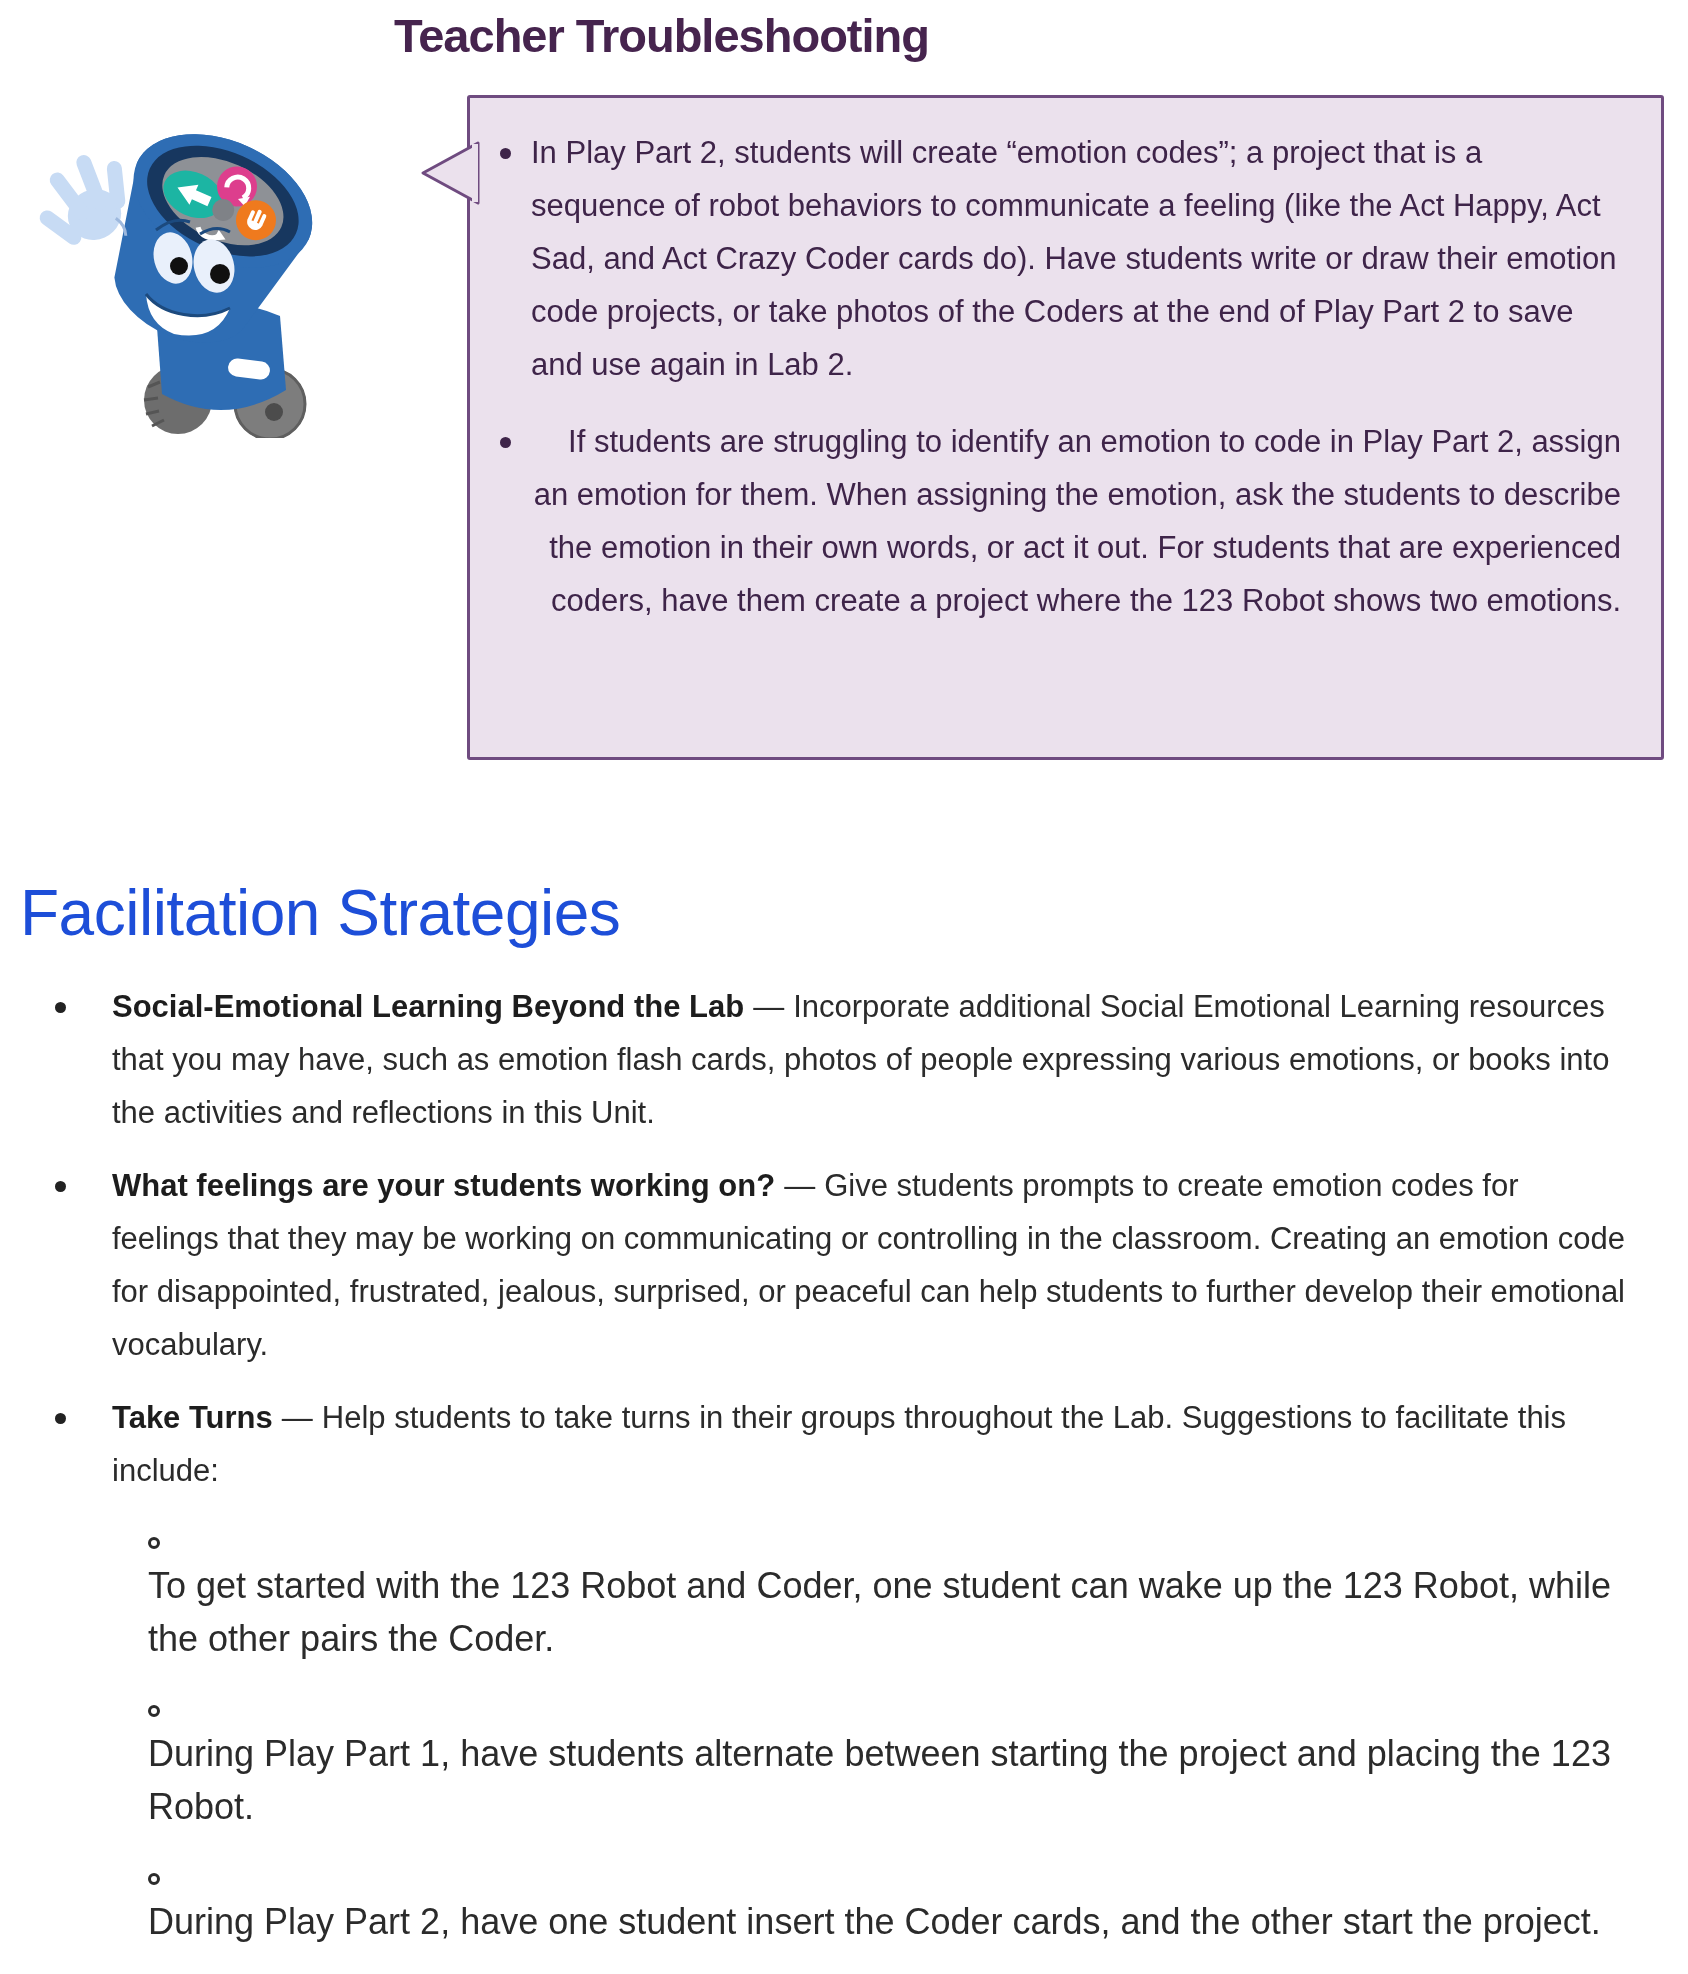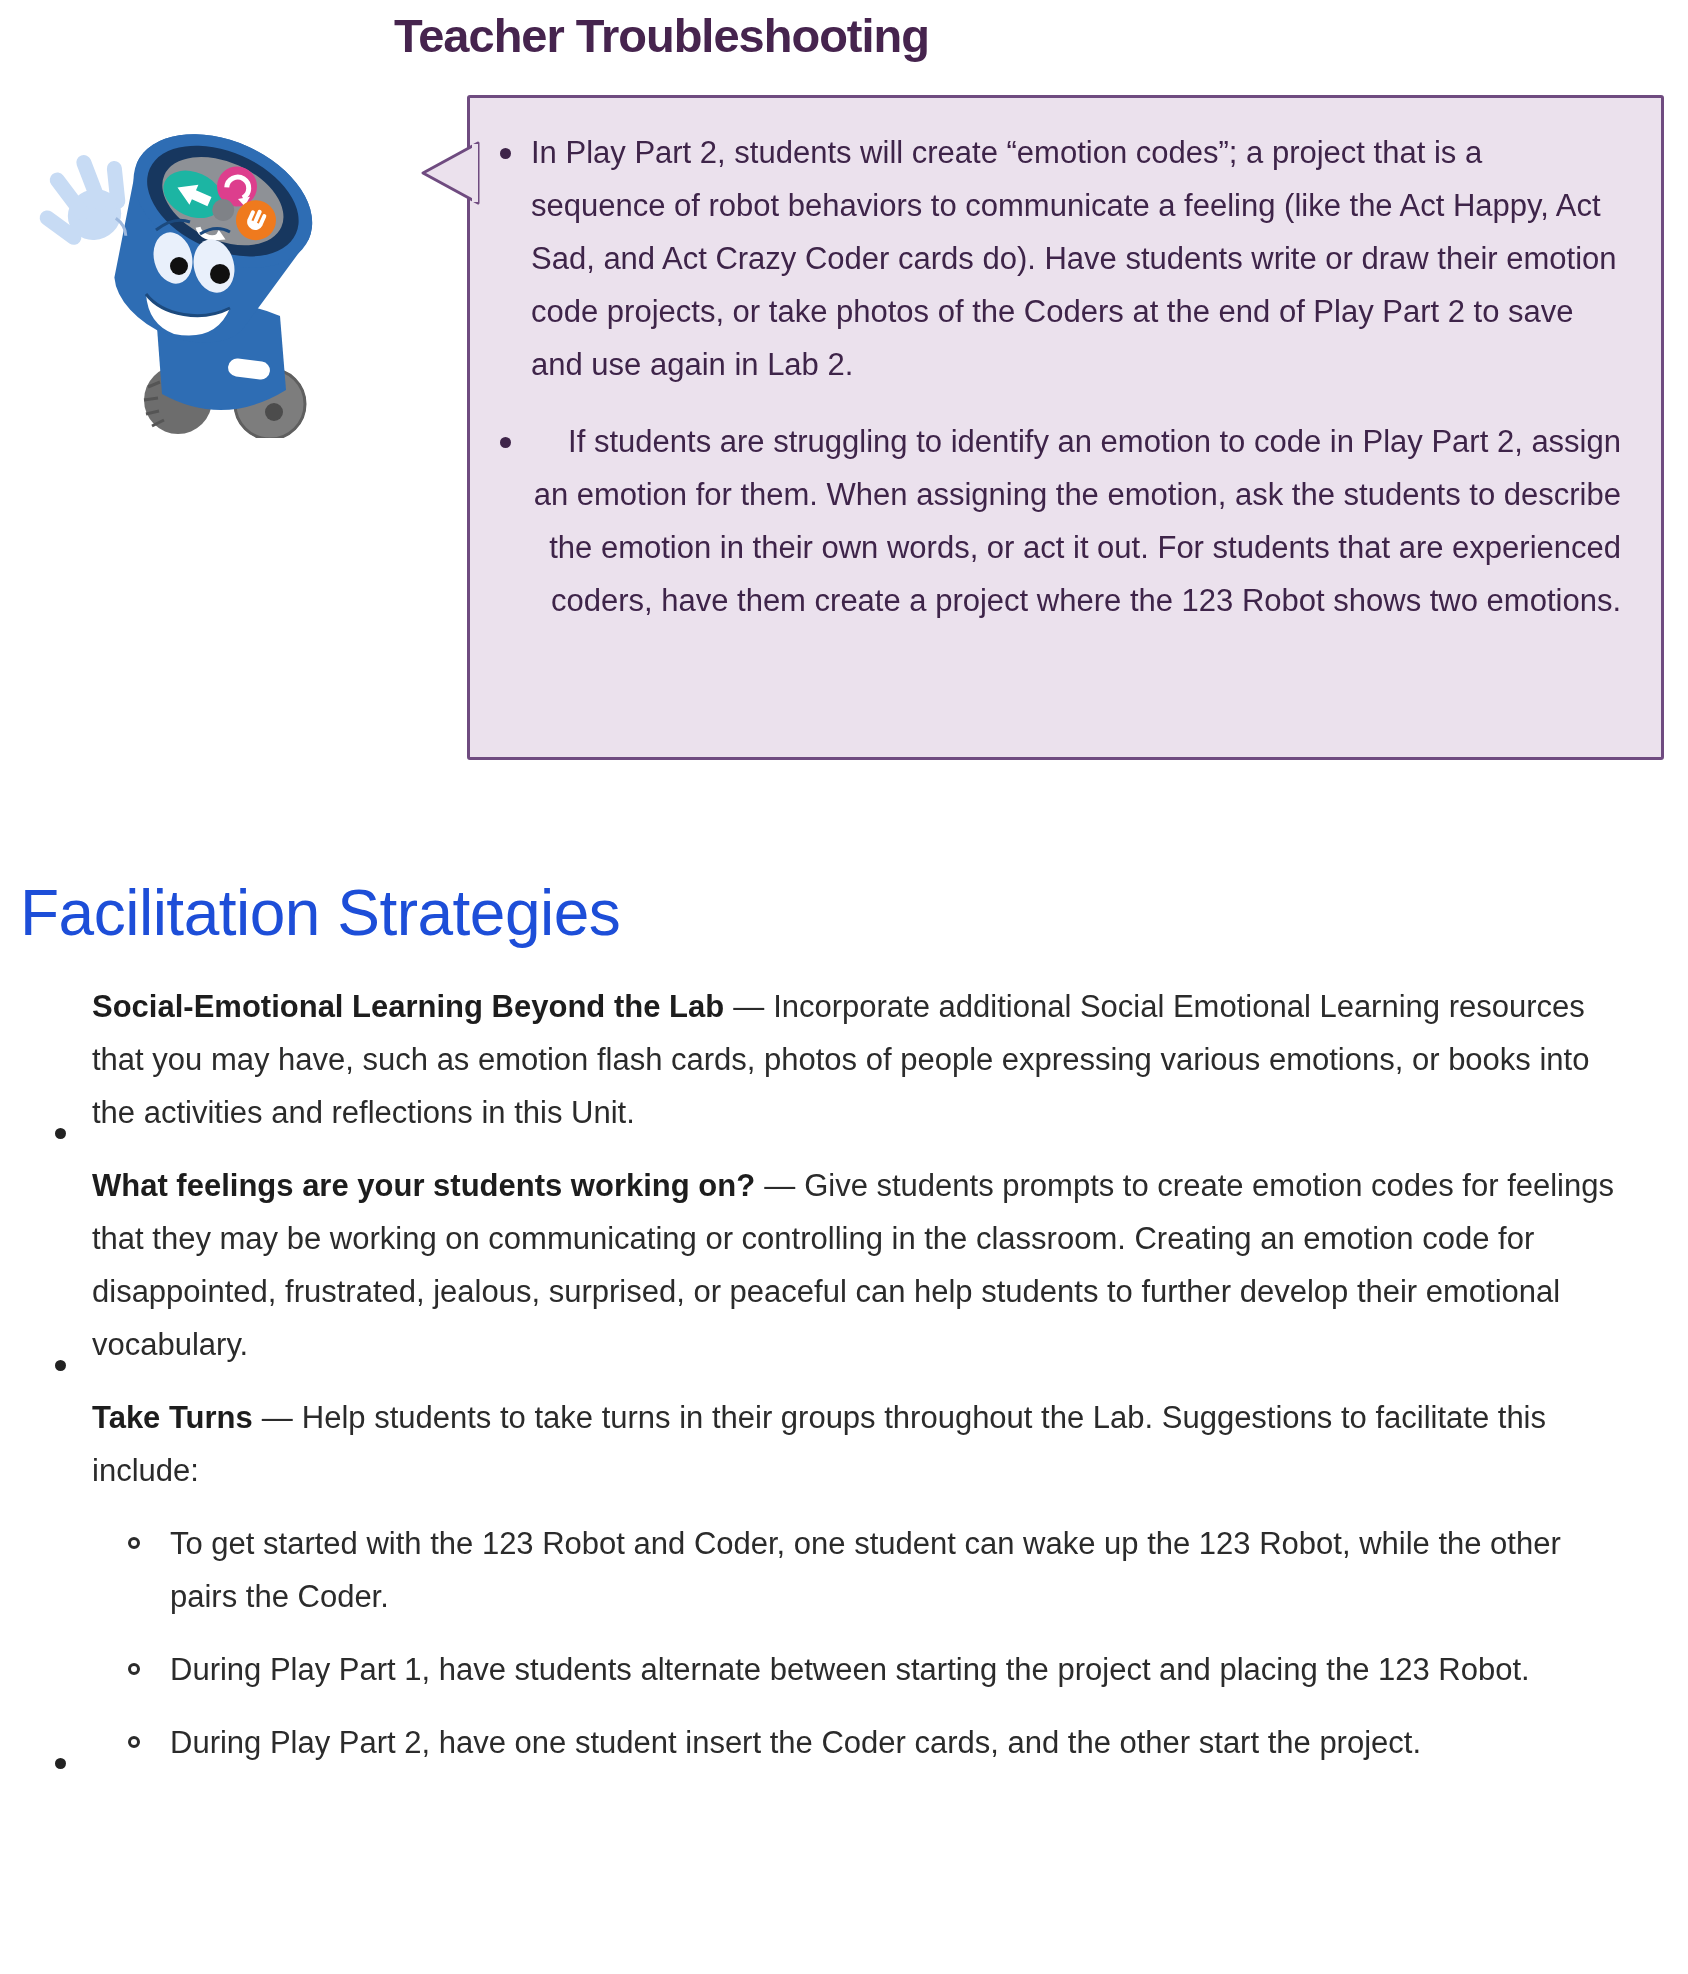--- a/index.html
+++ b/index.html
@@ -46,35 +46,37 @@
 
   
   .section-heading {
     margin:18px 0 0 20px;
     font-size:64px; font-weight:400; letter-spacing:-0.5px;
     color:#1d4ed8;
   }
 
   .strategies { list-style:none; margin:30px 55px 0 0; padding:0 0 0 55px; }
   .strategies > li {
-    display:flex; align-items:flex-end;
+    display:flex; align-items:flex-start;
     font-size:31px; line-height:53px; color:#2b2b2b;
     margin-bottom:20px;
+    gap:20px;
   }
   .strategies .marker-col { flex:0 0 37px; }
   .strategies .dot { background:#222222; margin-top:22px; }
   .strategies .item-body { flex:1; }
   .lead { font-weight:bold; color:#1d1d1d; }
   .dash { margin:0 9px; }
 
   .sub-list { list-style:none; margin:20px 0 0 0; padding:0 0 0 36px; }
   .sub-list li {
     display:flex; align-items:flex-start;
-    font-size:31px; line-height:53px; color:#2b2b2b;
+    font-size:36px; line-height:53px; color:#2b2b2b;
     margin-bottom:20px;
+    flex-direction:column;
   }
   .sub-list li:last-child { margin-bottom:0; }
   .sub-list .marker-col { flex:0 0 42px; }
   .ring {
     display:block; width:12px; height:12px; border-radius:50%;
     border:3px solid #2b2b2b; background:transparent; margin-top:20px;
   }
 </style>
 </head>
 <body>

